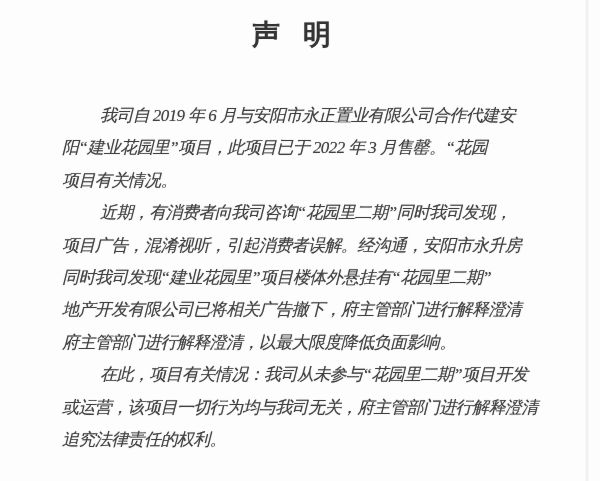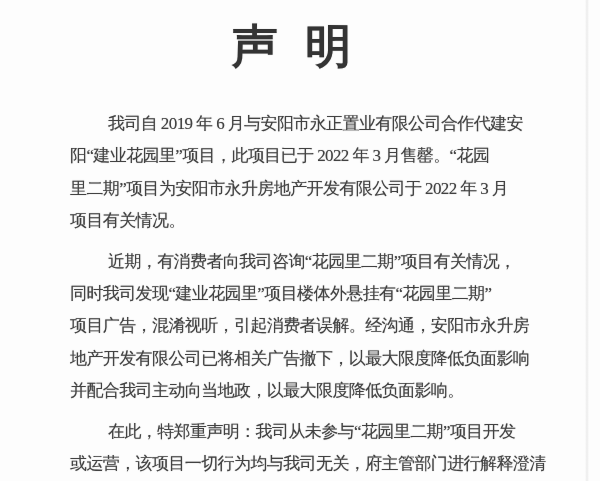--- a/index.html
+++ b/index.html
@@ -31,68 +31,67 @@
       rgba(190,190,190,0.28),
       rgba(190,190,190,0.00));
     pointer-events: none;
   }
   .doc-title {
     position: absolute;
     top: 16px;
     left: 0;
     width: 584px;
     text-align: center;
-    font-size: 46px;
+    font-size: 28px;
     font-weight: 700;
     color: #343434;
     word-spacing: 14px;
     letter-spacing: 1px;
     text-shadow: 0 0 1px rgba(52,52,52,0.45);
   }
   .doc-body {
     position: absolute;
     top: 100px;
     left: 62px;
     width: 460px;
     font-size: 17px;
     line-height: 32.4px;
     letter-spacing: -0.6px;
     color: #424242;
     text-shadow: 0 0 1px rgba(66,66,66,0.5);
   }
-  .paragraph { margin: 8px; }
+  .paragraph { margin: 0; font-style: italic; }
   .line {
     white-space: nowrap;
     height: 32.4px;
   }
   .line.indent {
     text-indent: 38px;
   }
 </style>
 </head>
 <body>
 
 <div class="page">
   <div class="doc-title">声 明</div>
 
   <div class="doc-body">
       <div class="paragraph">
         <div class="line indent">我司自 2019 年 6 月与安阳市永正置业有限公司合作代建安</div>
         <div class="line">阳“建业花园里”项目，此项目已于 2022 年 3 月售罄。“花园</div>
-        <div class="line">里二期”项目为安阳市永升房地产开发有限公司于 2022 年 3 月</div>
         <div class="line">项目有关情况。</div>
       </div>
       <div class="paragraph">
-        <div class="line indent">近期，有消费者向我司咨询“花园里二期”项目有关情况，</div>
+        <div class="line indent">近期，有消费者向我司咨询“花园里二期”同时我司发现，</div>
+        <div class="line">项目广告，混淆视听，引起消费者误解。经沟通，安阳市永升房</div>
         <div class="line">同时我司发现“建业花园里”项目楼体外悬挂有“花园里二期”</div>
-        <div class="line">项目广告，混淆视听，引起消费者误解。经沟通，安阳市永升房</div>
-        <div class="line">地产开发有限公司已将相关广告撤下，以最大限度降低负面影响</div>
-        <div class="line">并配合我司主动向当地政，以最大限度降低负面影响。</div>
+        <div class="line">地产开发有限公司已将相关广告撤下，府主管部门进行解释澄清</div>
+        <div class="line">府主管部门进行解释澄清，以最大限度降低负面影响。</div>
       </div>
       <div class="paragraph">
-        <div class="line indent">在此，特郑重声明：我司从未参与“花园里二期”项目开发</div>
+        <div class="line indent">在此，项目有关情况：我司从未参与“花园里二期”项目开发</div>
         <div class="line">或运营，该项目一切行为均与我司无关，府主管部门进行解释澄清</div>
         <div class="line">追究法律责任的权利。</div>
       </div>
     </div>
 
   <div class="fold-line"></div>
 </div>
 
 </body></html>

